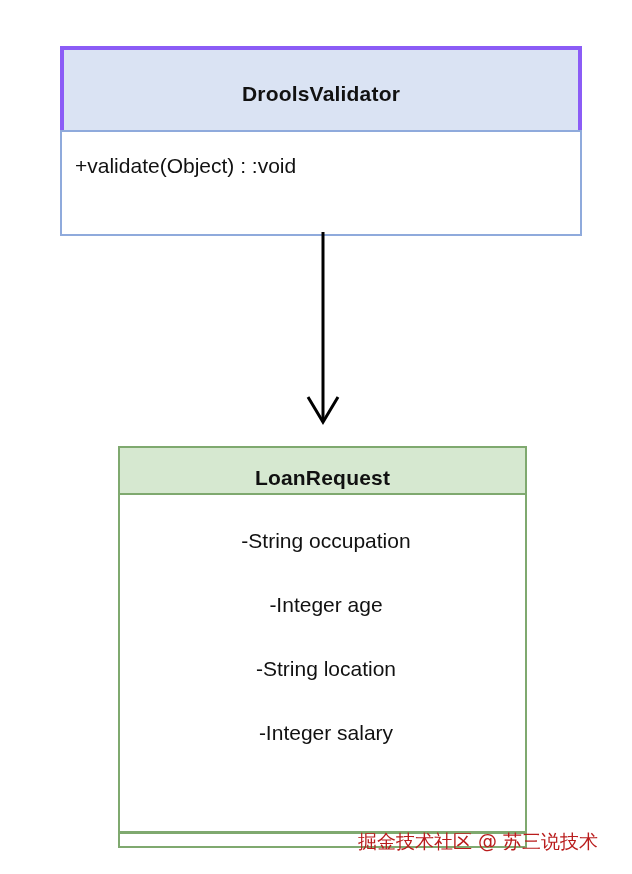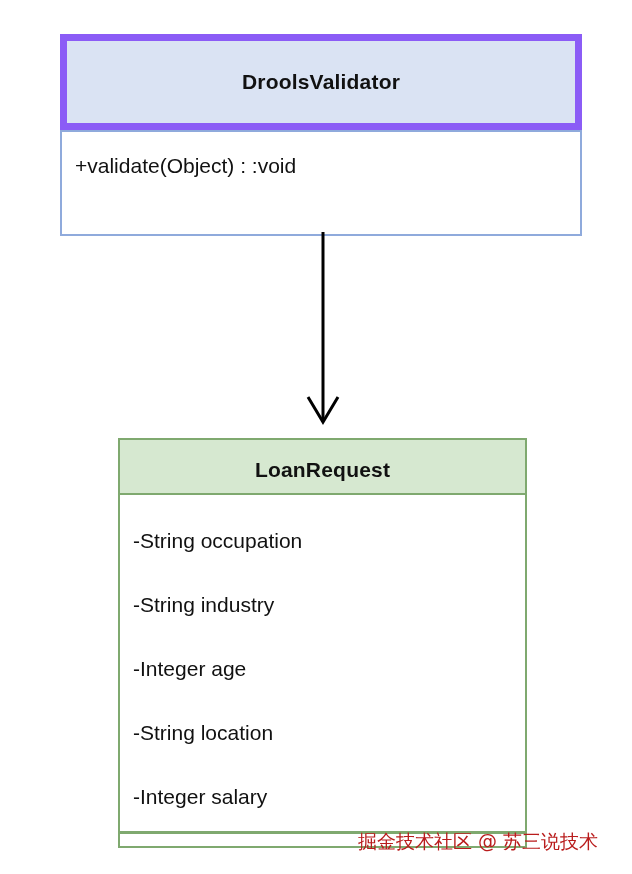--- a/index.html
+++ b/index.html
@@ -56,25 +56,25 @@
 
   
   #validator-class {
     left: 60px;
     top: 30px;
     width: 522px;
     height: 206px;
   }
   #validator-header {
     left: 0;
-    top: 4px;
+    top: 16px;
     width: 522px;
     height: 96px;
     background: #dae3f3;
-    border: 7px solid #8b5cf6;
+    border: 4px solid #8b5cf6;
     font-size: 21px;
     letter-spacing: 0.2px;
   }
   #validator-methods {
     left: 0;
     top: 100px;
     width: 522px;
     height: 106px;
     border: 2px solid #8faadc;
   }
@@ -88,37 +88,38 @@
 
   
   #loan-class {
     left: 118px;
     top: 430px;
     width: 409px;
     height: 418px;
   }
   #loan-header {
     left: 0;
-    top: 8px;
+    top: 16px;
     width: 409px;
     height: 64px;
     background: #d6e8d0;
     border: 2px solid #7fa96f;
     font-size: 21px;
     letter-spacing: 0.2px;
   }
   #loan-attributes {
     left: 0;
     top: 63px;
     width: 409px;
     height: 340px;
     border: 2px solid #7fa96f;
   }
   #loan-attributes .attr-list {
     top: 14px;
+    text-align: center;
   }
   #loan-attributes .attr-row {
     font-size: 21px;
     line-height: 64px;
     height: 64px;
   }
   #loan-methods {
     left: 0;
     top: 402px;
     width: 409px;
@@ -184,21 +185,20 @@
 
   <div class="uml-class" id="loan-class">
 
     <div class="uml-header" id="loan-header">
       <span>LoanRequest</span>
     </div>
 
     <div class="uml-compartment" id="loan-attributes">
       <div class="attr-list">
         <div class="attr-row">-String occupation</div>
-        <div class="attr-row">-String industry</div>
         <div class="attr-row">-Integer age</div>
         <div class="attr-row">-String location</div>
         <div class="attr-row">-Integer salary</div>
       </div>
     </div>
 
     <div class="uml-compartment" id="loan-methods"></div>
 
   </div>
 

